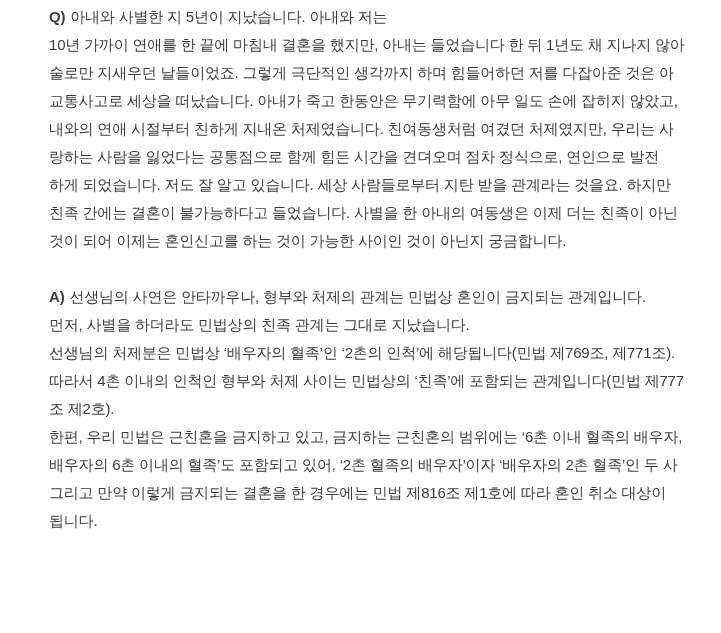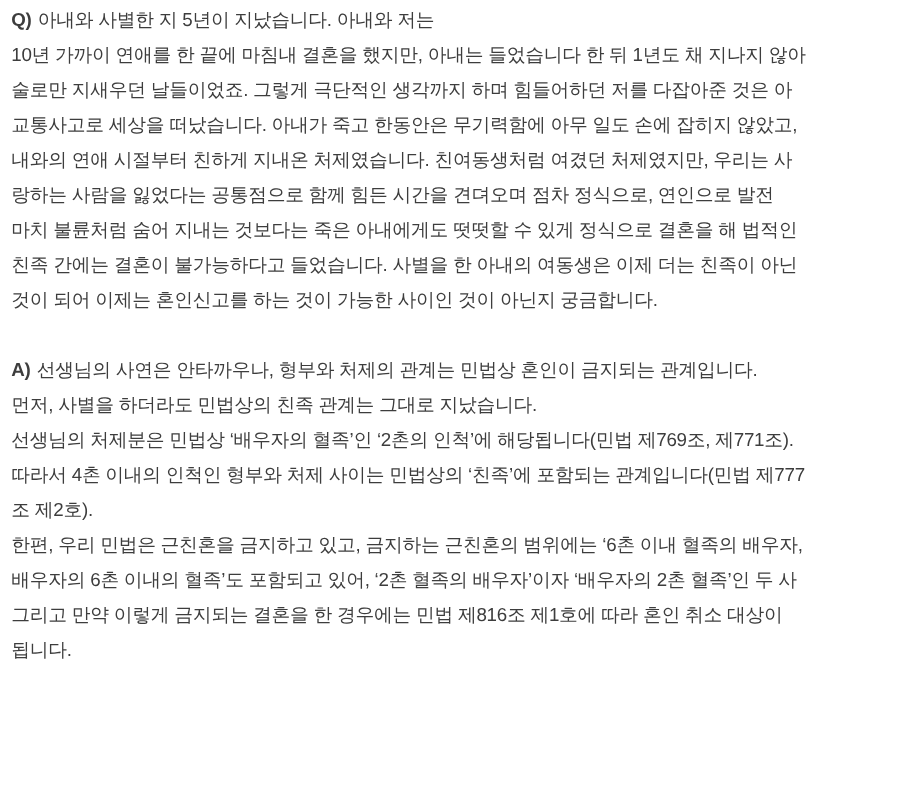--- a/index.html
+++ b/index.html
@@ -12,20 +12,21 @@
     height: 633px;
     overflow: hidden;
     font-family: "Liberation Sans", "DejaVu Sans", sans-serif;
     font-size: 15px;
     line-height: 28px;
     color: #3d3d3d;
     letter-spacing: -0.2px;
   }
   .doc {
     padding: 3px 8px 0 9px;
+    margin-left: 40px;
   }
   .line {
     height: 28px;
     white-space: nowrap;
     overflow: hidden;
   }
   .prefix {
     font-weight: 700;
     margin-right: 5px;
   }
@@ -40,21 +41,21 @@
 
   <div>
     <div class="line">
       <span class="prefix">Q)</span><span>아내와 사별한 지 5년이 지났습니다. 아내와 저는</span>
     </div>
     <div class="line">10년 가까이 연애를 한 끝에 마침내 결혼을 했지만, 아내는 들었습니다 한 뒤 1년도 채 지나지 않아</div>
     <div class="line">술로만 지새우던 날들이었죠. 그렇게 극단적인 생각까지 하며 힘들어하던 저를 다잡아준 것은 아</div>
     <div class="line">교통사고로 세상을 떠났습니다. 아내가 죽고 한동안은 무기력함에 아무 일도 손에 잡히지 않았고,</div>
     <div class="line">내와의 연애 시절부터 친하게 지내온 처제였습니다. 친여동생처럼 여겼던 처제였지만, 우리는 사</div>
     <div class="line">랑하는 사람을 잃었다는 공통점으로 함께 힘든 시간을 견뎌오며 점차 정식으로, 연인으로 발전</div>
-    <div class="line">마치 불륜처럼 숨어 지내는 것보다는 죽은 아내에게도 떳떳할 수 있게 정식으로 결혼을 해 법적인</div>
+    <div class="line">하게 되었습니다. 저도 잘 알고 있습니다. 세상 사람들로부터 지탄 받을 관계라는 것을요. 하지만</div>
     <div class="line">친족 간에는 결혼이 불가능하다고 들었습니다. 사별을 한 아내의 여동생은 이제 더는 친족이 아닌</div>
     <div class="line">것이 되어 이제는 혼인신고를 하는 것이 가능한 사이인 것이 아닌지 궁금합니다.</div>
   </div>
 
   <div class="section-gap"></div>
 
   <div>
     <div class="line">
       <span class="prefix">A)</span><span>선생님의 사연은 안타까우나, 형부와 처제의 관계는 민법상 혼인이 금지되는 관계입니다.</span>
     </div>

